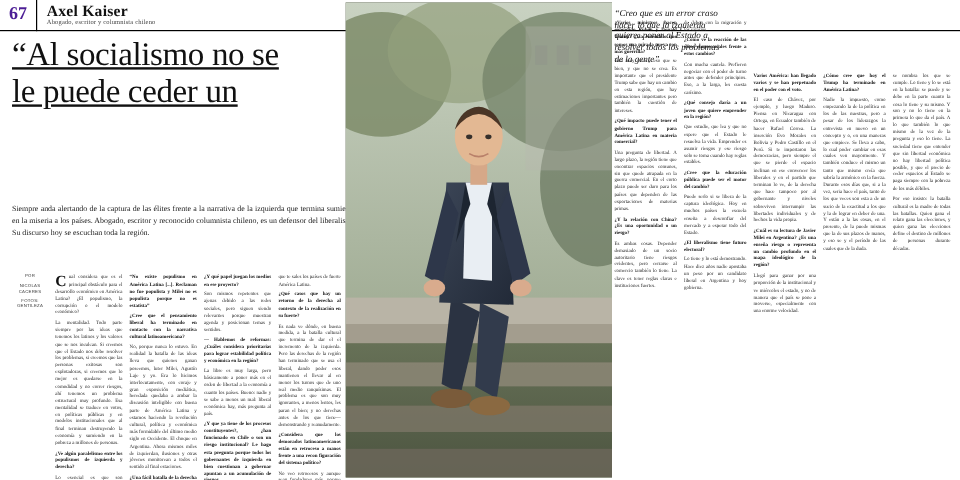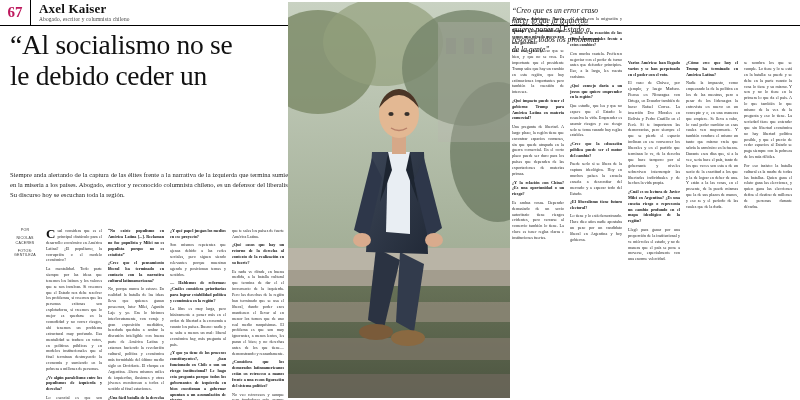--- a/index.html
+++ b/index.html
@@ -14,35 +14,35 @@
   .page { position: relative; width:800px; height:400px; background:#fff; }
 
   
   .topbar {
     position:absolute; left:0; top:0; width:800px; height:26px;
     border-bottom:1px solid #000;
     display:flex; align-items:center;
   }
   .folio {
     width:30px; height:26px; display:flex; align-items:center; justify-content:center;
-    font-family:"Liberation Serif", serif; font-size:15px; font-weight:bold; color:#be185d;
+    font-family:"Liberation Serif", serif; font-size:15px; font-weight:bold; color:#4c1d95;
   }
   .topbar-rule { width:1px; height:26px; background:#000; }
   .byline-block { padding-left:8px; display:flex; flex-direction:column; justify-content:flex-start; }
   .byline-name { font-size:13px; font-weight:bold; letter-spacing:.2px; color:#111; line-height:1.05; }
   .byline-role { font-size:5.4px; color:#444; letter-spacing:.15px; line-height:1.1; margin-top:1px; }
 
   
   .headline {
     position:absolute; left:10px; top:30px; width:290px;
     font-family:"Liberation Serif", serif;
     font-size:27.5px; line-height:1.12; font-weight:normal; color:#111;
     letter-spacing:-0.3px;
   }
-  .headline span { display:block; }
+  .headline span { display:block;text-decoration:underline; }
 
   
   .standfirst {
     position:absolute; left:10px; top:170px; width:288px;
     font-size:6.6px; line-height:1.5; color:#222; text-align:justify;
     font-family:"Liberation Serif", serif;
   }
 
   
   .credit {
@@ -104,21 +104,21 @@
     <div class="folio">67</div>
     <div class="topbar-rule"></div>
     <div class="byline-block">
       <div class="byline-name">Axel Kaiser</div>
       <div class="byline-role">Abogado, escritor y columnista chileno</div>
     </div>
   </div>
 
   <div class="headline">
     <span>“Al socialismo no se</span>
-    <span>le debido ceder un</span>
+    <span>le puede ceder un</span>
   </div>
 
   <div class="standfirst">Siempre anda alertando de la captura de las élites frente a la narrativa de la izquierda que termina sumiendo en la miseria a los países. Abogado, escritor y reconocido columnista chileno, es un defensor del liberalismo. Su discurso hoy se escuchan toda la región.</div>
 
   <div class="credit">
     <div>POR</div>
     <div class="lines">NICOLAS CACERES</div>
     <div class="lines">FOTOS: GENTILEZA</div>
   </div>
 

